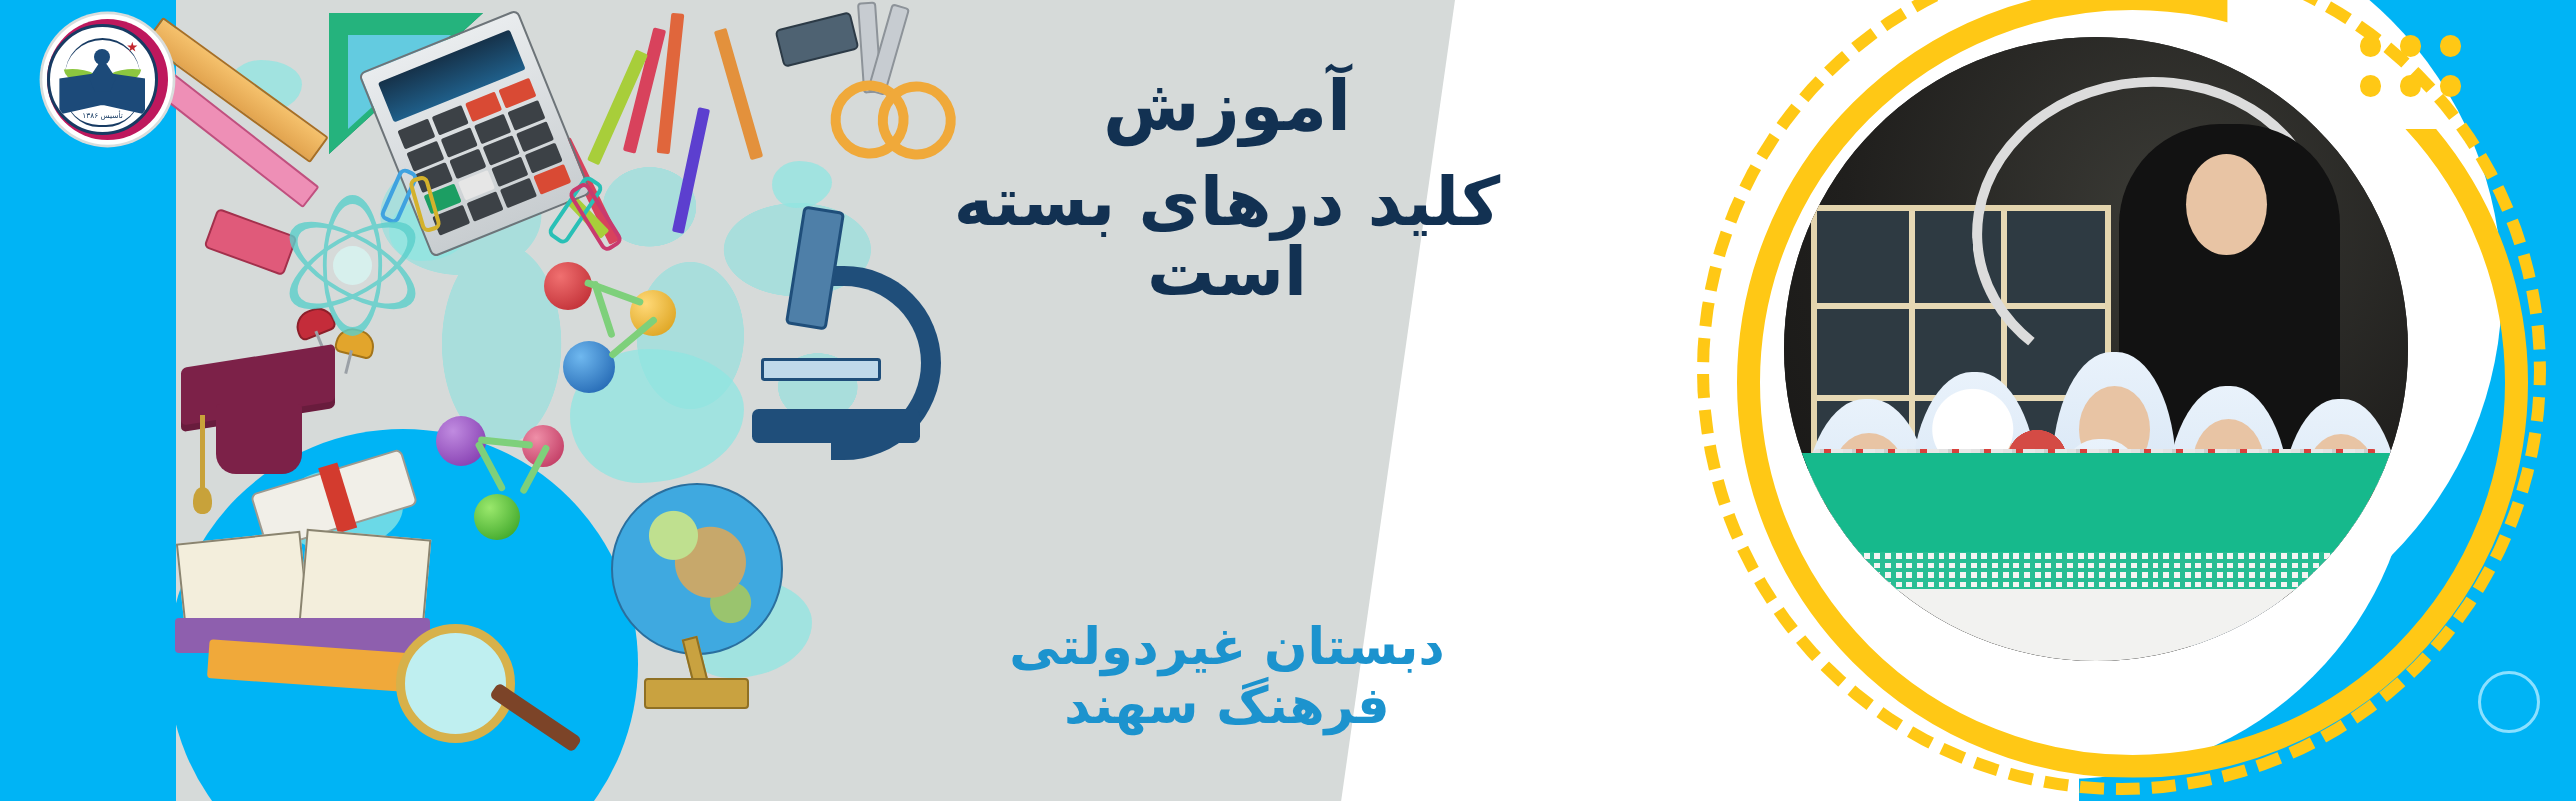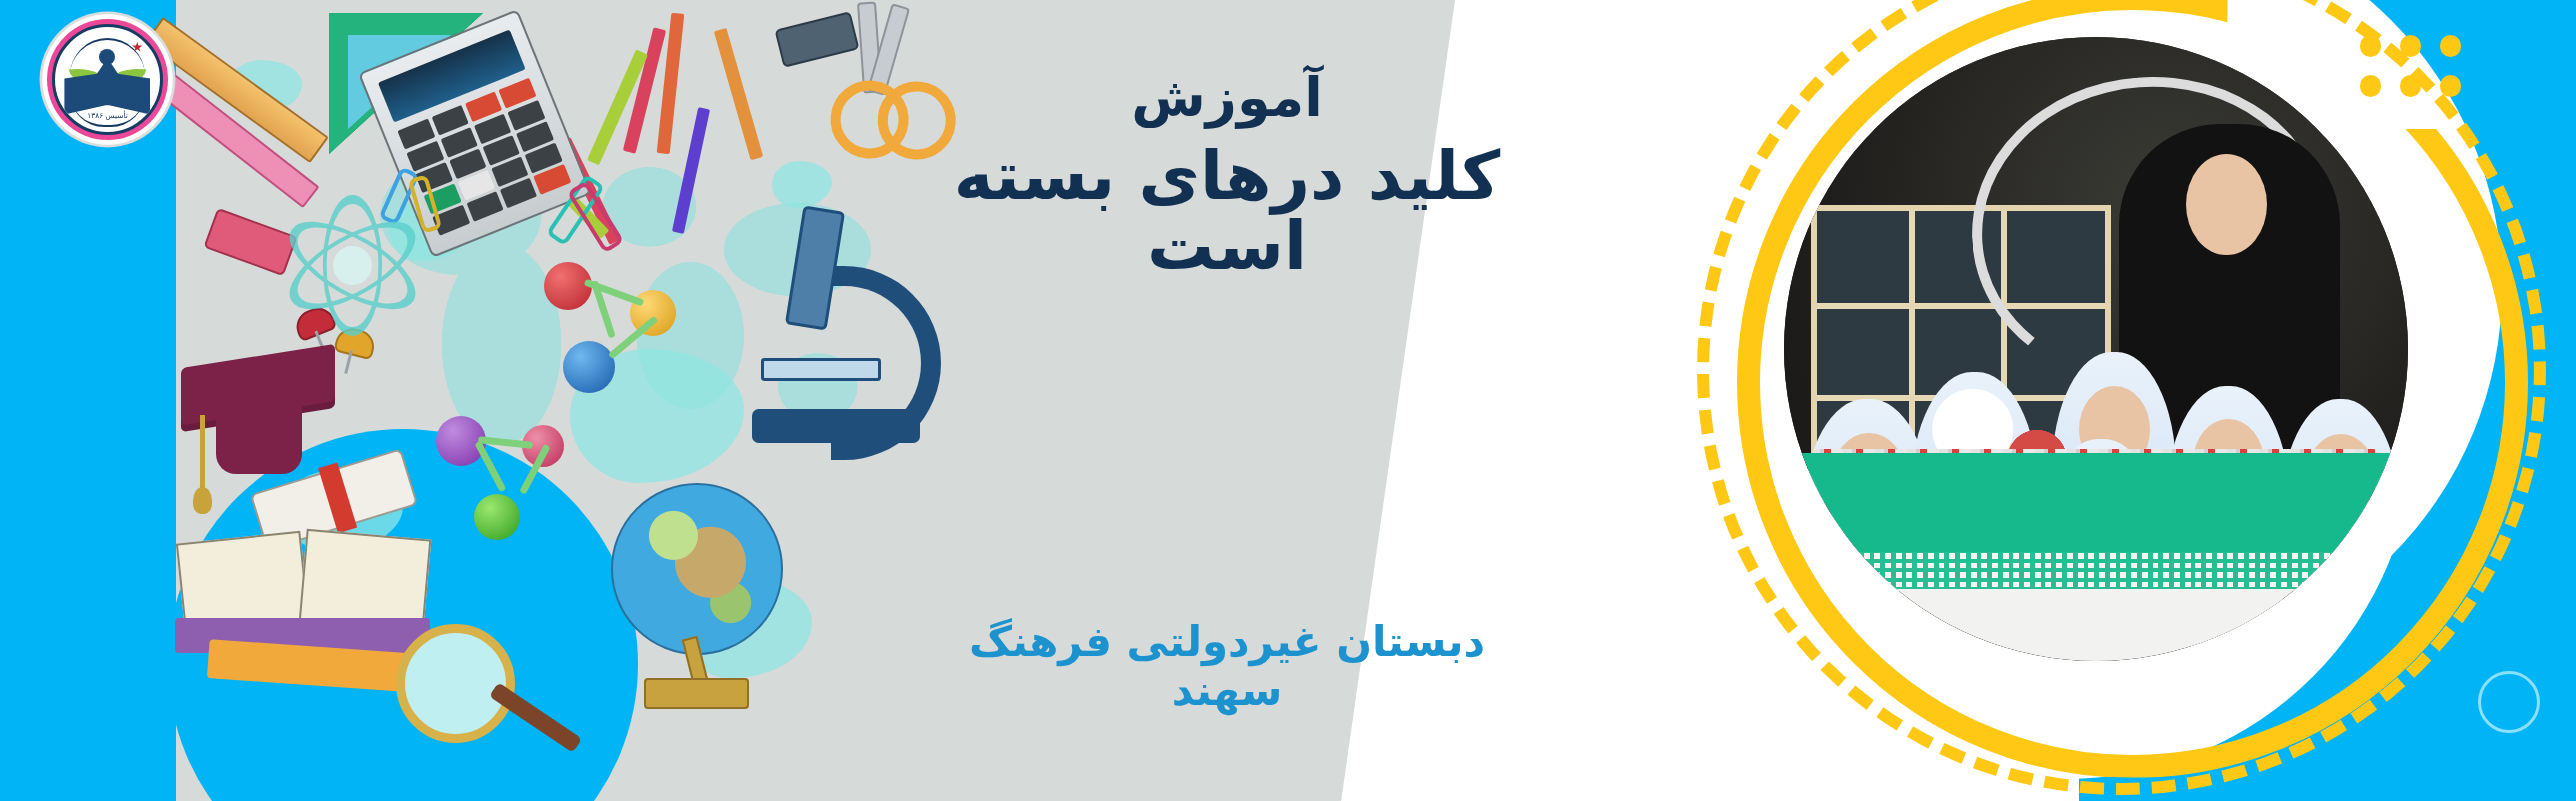--- a/index.html
+++ b/index.html
@@ -96,23 +96,23 @@
                radial-gradient(circle at 78% 48%, #d44b45 0 29.5px, transparent 30px);}
 
   
   #dot-grid{position:absolute;left:2341px;top:35px;z-index:10;
     display:grid;grid-template-columns:repeat(3,40px);grid-template-rows:repeat(2,40px);}
   #dot-grid i{display:block;width:21.5px;height:21.5px;border-radius:50%;background:#FFC815;}
 
   
   #logo{
     position:absolute;left:47px;top:19px;width:121px;height:121px;z-index:12;
-    border-radius:50%;background:#ec4899;
+    border-radius:50%;background:#be185d;
     box-shadow:0 0 0 4.7px #ffffff, 0 0 0 7.4px #d9dddc;
-    display:flex;align-items:center;justify-content:center;
+    display:flex;align-items:center;justify-content:flex-end;
   }
   #logo .inner{
     width:105px;height:105px;border-radius:50%;background:#ffffff;
     border:3.4px solid #173B63;position:relative;overflow:hidden;
   }
   #logo .book{
     position:absolute;left:9.4px;bottom:17.4px;width:86px;height:42px;
     background:#1C4A79;
     clip-path:polygon(0 14%,48% 0,52% 0,100% 14%,100% 100%,52% 78%,48% 78%,0 100%);
   }
@@ -217,26 +217,26 @@
   .pin{position:absolute;}
   .pin .h{width:35px;height:23px;border-radius:17.4px 17.4px 6.7px 6.7px;}
   .pin .n{position:absolute;left:16px;top:21.5px;width:2.7px;height:24px;background:#9aa0a6;}
 
   
   #headline{
     position:absolute;right:1047px;top:70px;width:604px;z-index:14;
     text-align:center;color:#123152;direction:rtl;
     font-weight:bold;line-height:1.05;
   }
-  #headline .l1{font-size:54px;letter-spacing:-1.3px;}
-  #headline .l2{font-size:67px;margin-top:14px;letter-spacing:-1.3px;text-align:center;}
+  #headline .l1{font-size:70px;letter-spacing:-1.3px;}
+  #headline .l2{font-size:67px;margin-top:23px;letter-spacing:-1.3px;text-align:center;}
   #school-name{
     position:absolute;right:1047px;top:617px;width:604px;z-index:14;
     text-align:center;color:#1C93CE;direction:rtl;
-    font-weight:bold;font-size:42px;
+    font-weight:bold;font-size:51px;
   }
   #site-url{
     position:absolute;right:1047px;top:708px;width:604px;z-index:14;
     text-align:center;color:#1C7FB0;direction:ltr;
     font-weight:bold;font-size:42px;font-family:"DejaVu Serif","Liberation Serif",serif;
   }
 </style>
 </head>
 <body>
 

